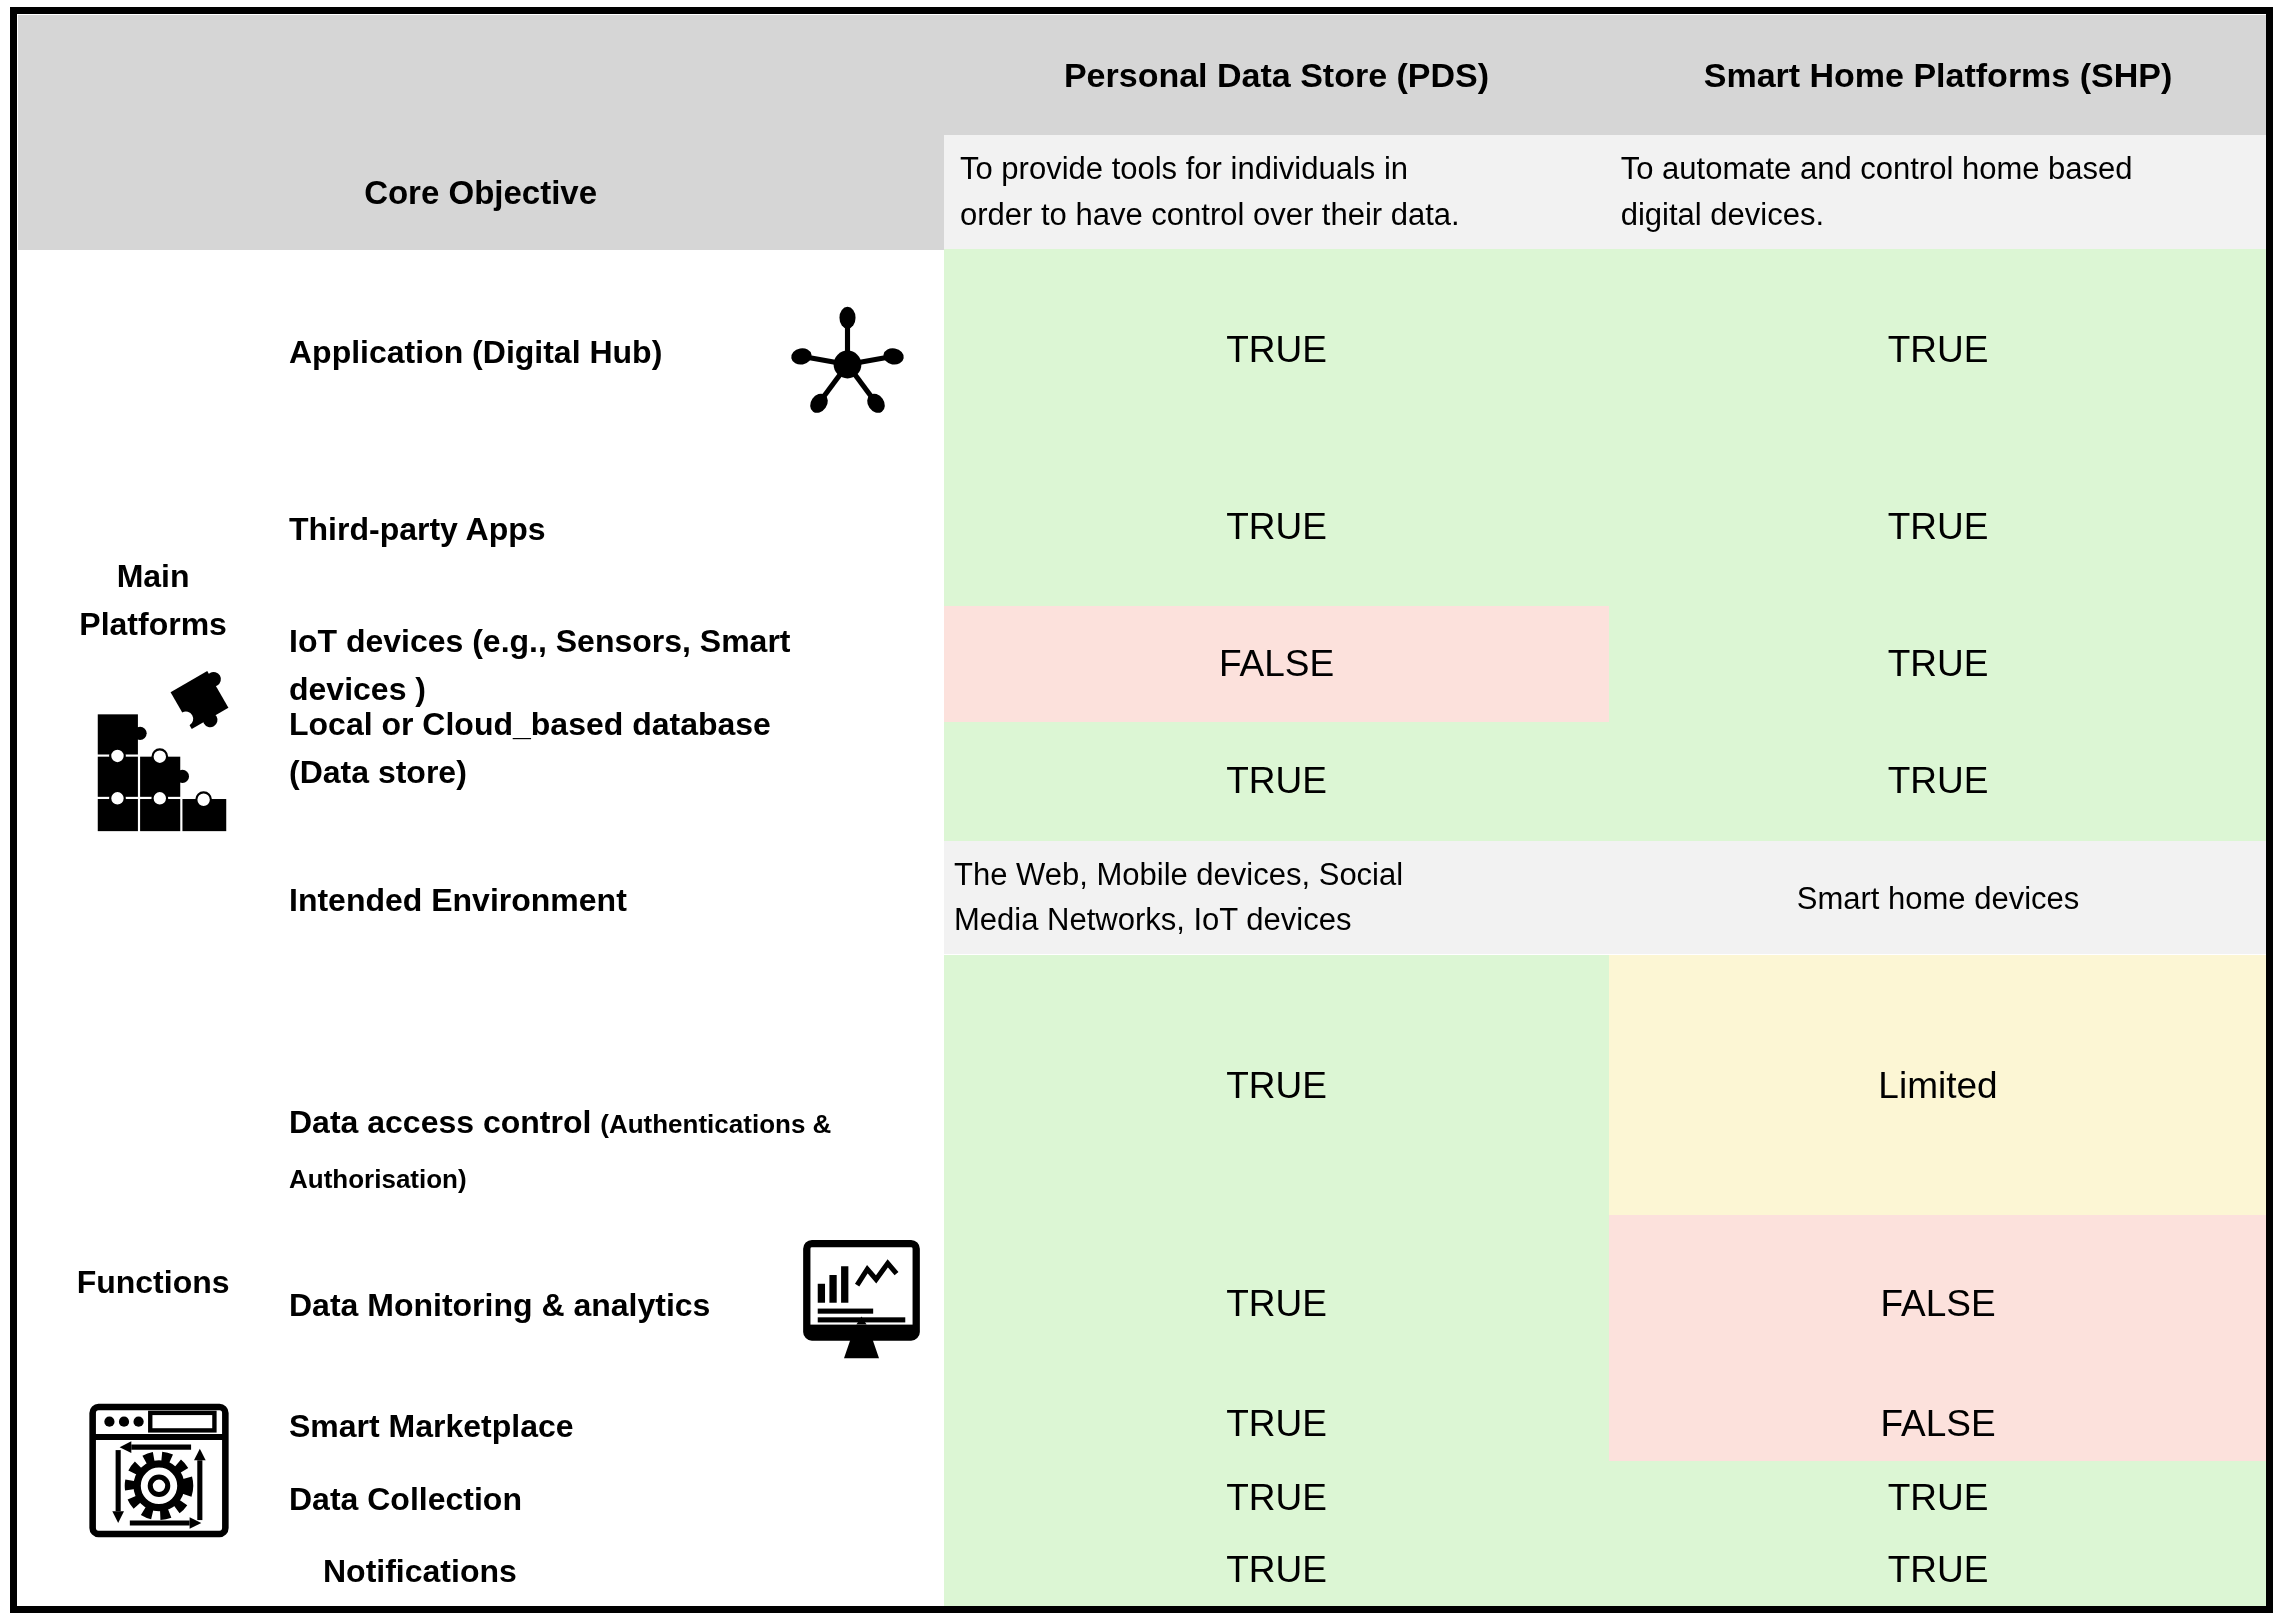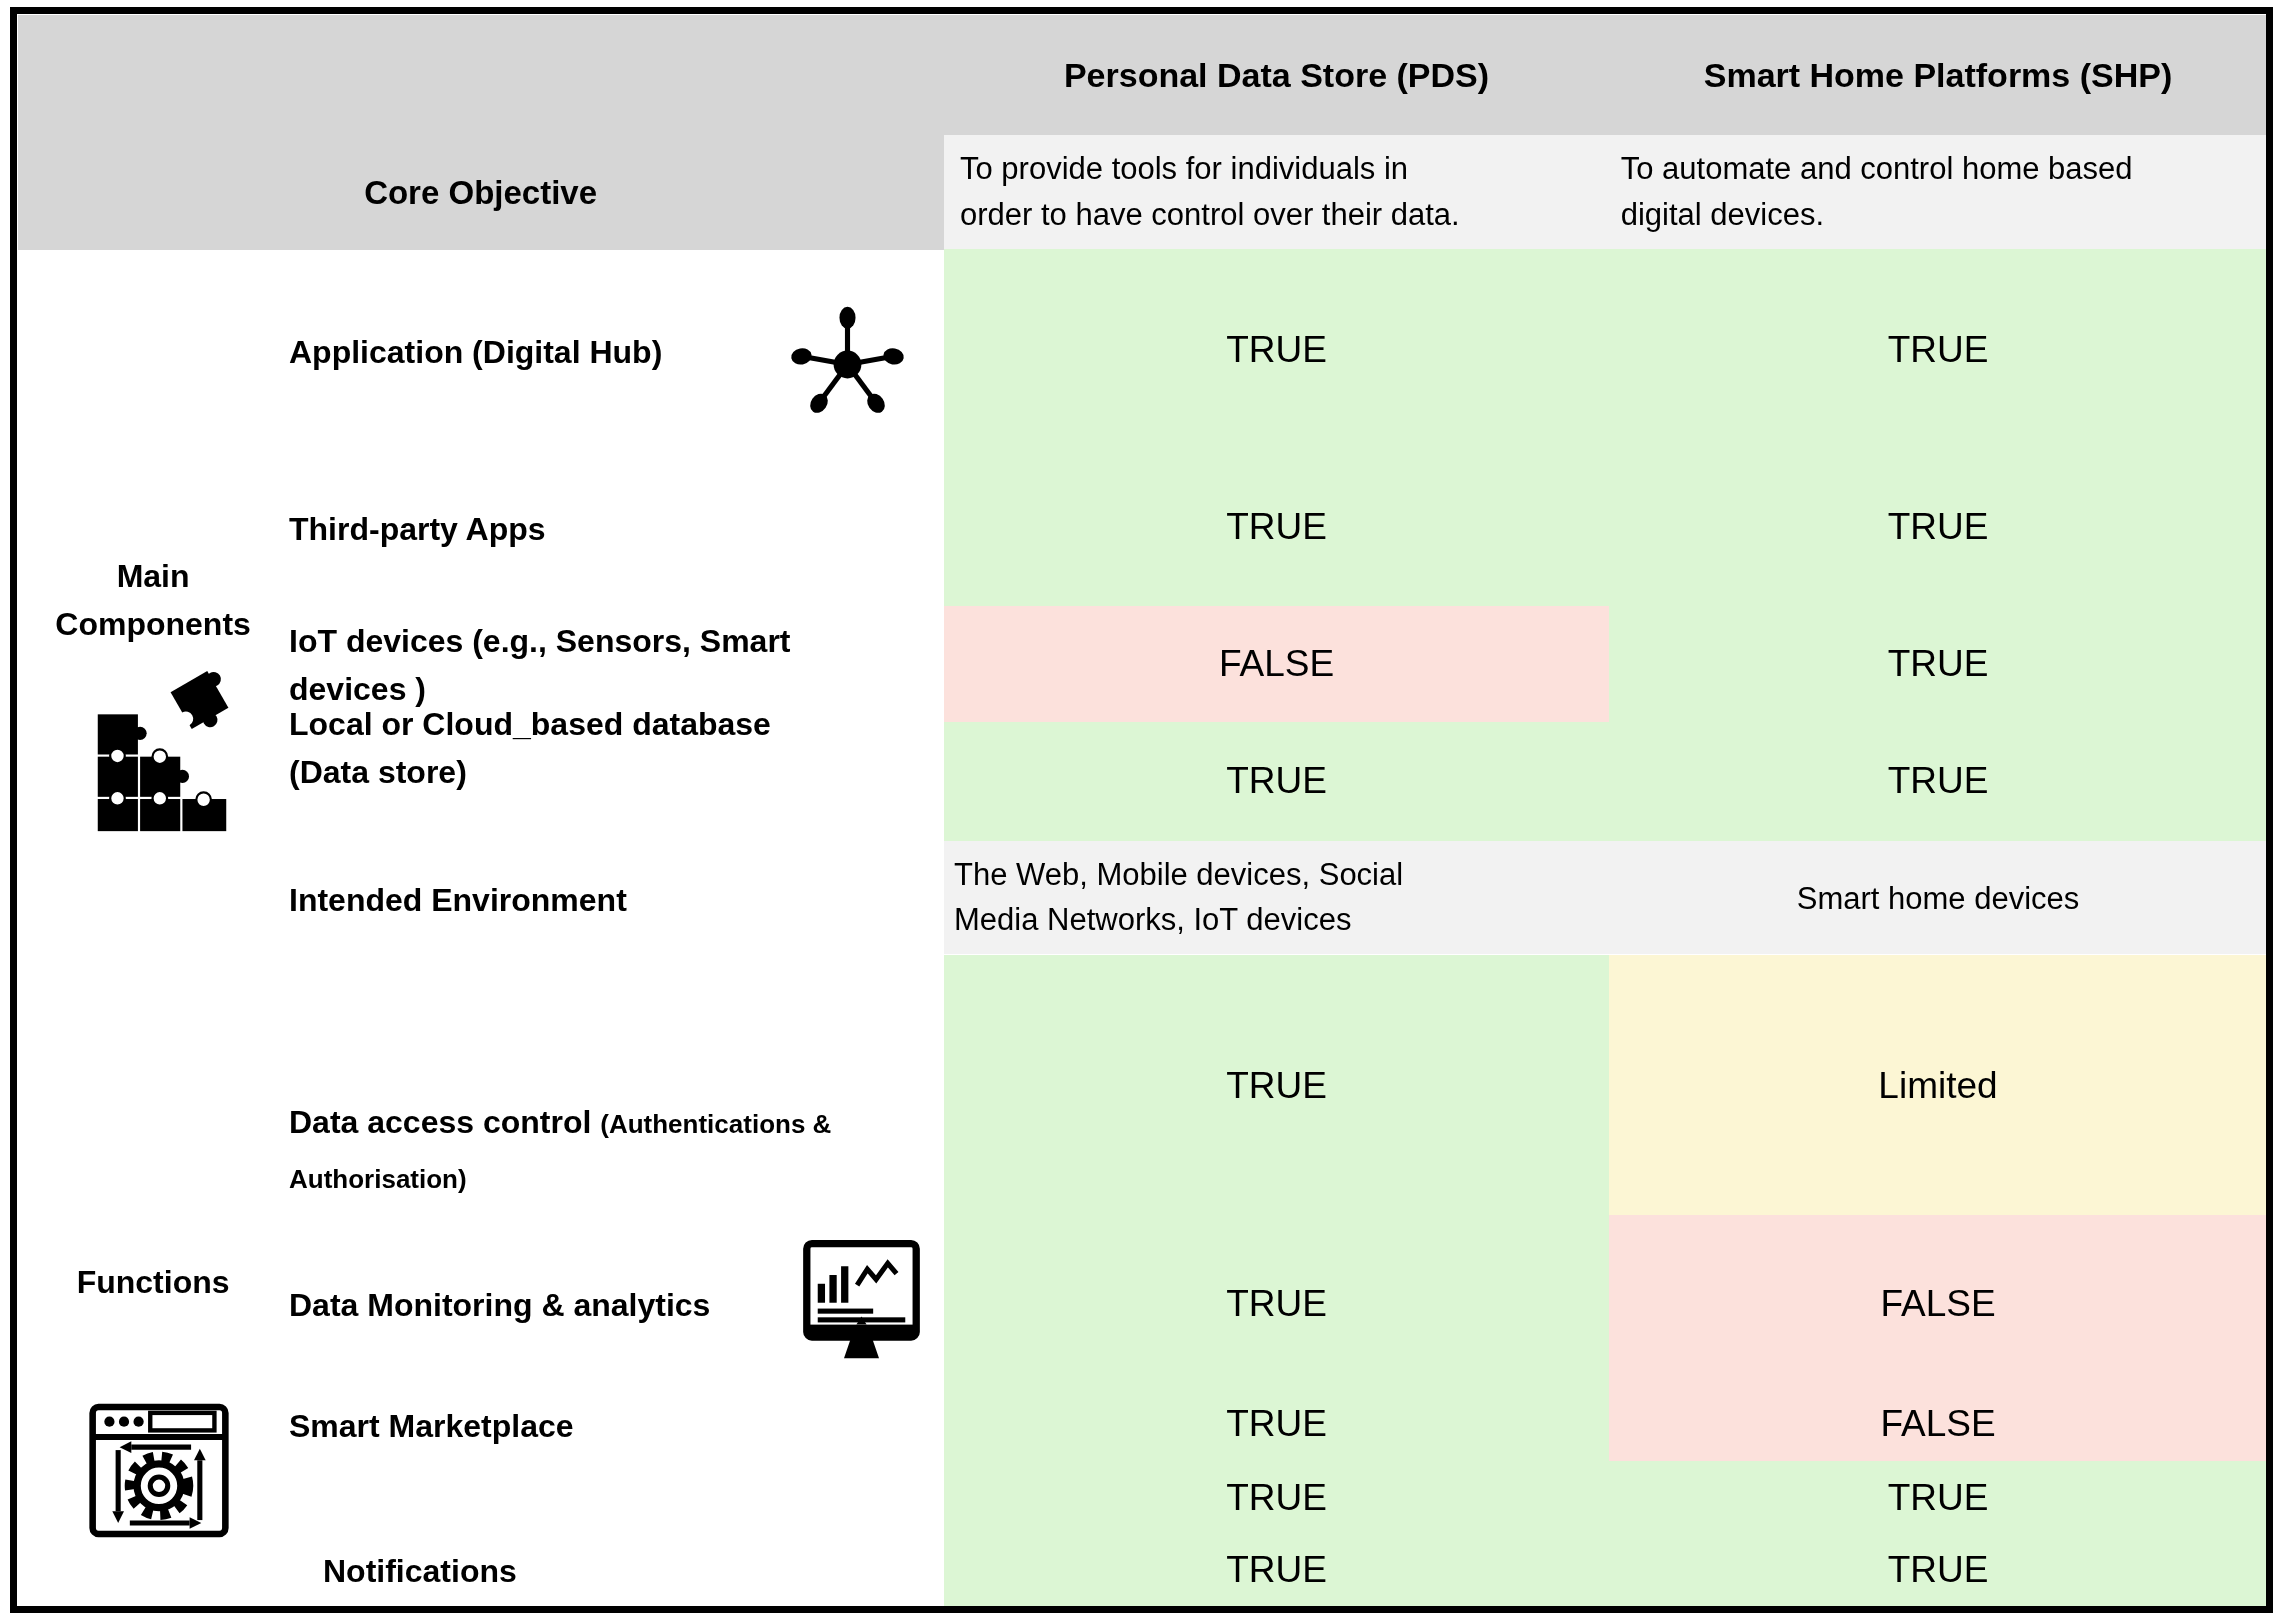--- a/index.html
+++ b/index.html
@@ -42,35 +42,36 @@
     <span>Core Objective</span>
   </div>
   <div class="abs coltitle" style="left:944px;width:665px;">Personal Data Store (PDS)</div>
   <div class="abs coltitle" style="left:1609px;width:658px;">Smart Home Platforms (SHP)</div>
   <div class="abs objective" style="left:944px;width:665px;padding-left:16px;">To provide tools for individuals in
 order to have control over their data.</div>
   <div class="abs objective" style="left:1609px;width:658px;">To automate and control home based
 digital devices.</div>
 
   <div class="abs grouplabel" style="top:552px;">Main
-Components</div>
+Platforms</div>
   <div class="abs grouplabel" style="top:1258px;">Functions</div>
 
   <div class="abs rowlabel" style="top:328px;">Application (Digital Hub)</div>
   <div class="abs rowlabel" style="top:505px;">Third-party Apps</div>
   <div class="abs rowlabel" style="top:617px;">IoT devices (e.g., Sensors, Smart
 devices )</div>
   <div class="abs rowlabel" style="top:700px;">Local or Cloud_based database
 (Data store)</div>
   <div class="abs rowlabel" style="top:876px;">Intended Environment</div>
   <div class="abs rowlabel" style="top:1043px;line-height:53px;">
     <span>Data access control </span><span class="note">(Authentications &amp; Authorisation)</span>
   </div>
   <div class="abs rowlabel" style="top:1281px;">Data Monitoring &amp; analytics</div>
   <div class="abs rowlabel" style="top:1402px;">Smart Marketplace</div>
+  <div class="abs rowlabel" style="top:1475px;">Data Collection</div>
   <div class="abs rowlabel" style="top:1547px;margin-left:34px;">Notifications</div>
 
   <div class="abs val pds" style="top:331px;">TRUE</div>
   <div class="abs val pds" style="top:508px;">TRUE</div>
   <div class="abs val pds" style="top:645px;">FALSE</div>
   <div class="abs val pds" style="top:762px;">TRUE</div>
   <div class="abs envtext" style="top:852px;">The Web, Mobile devices, Social
 Media Networks, IoT devices</div>
   <div class="abs val pds" style="top:1067px;">TRUE</div>
   <div class="abs val pds" style="top:1285px;">TRUE</div>

